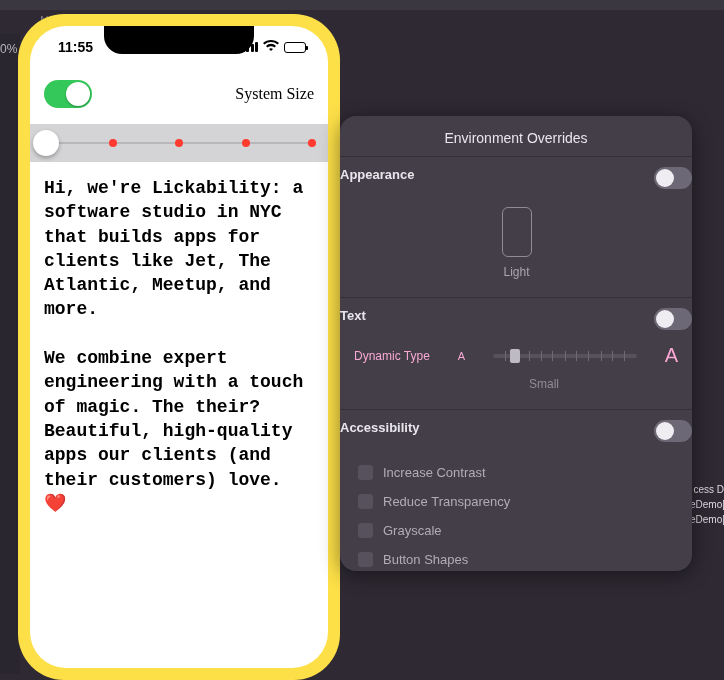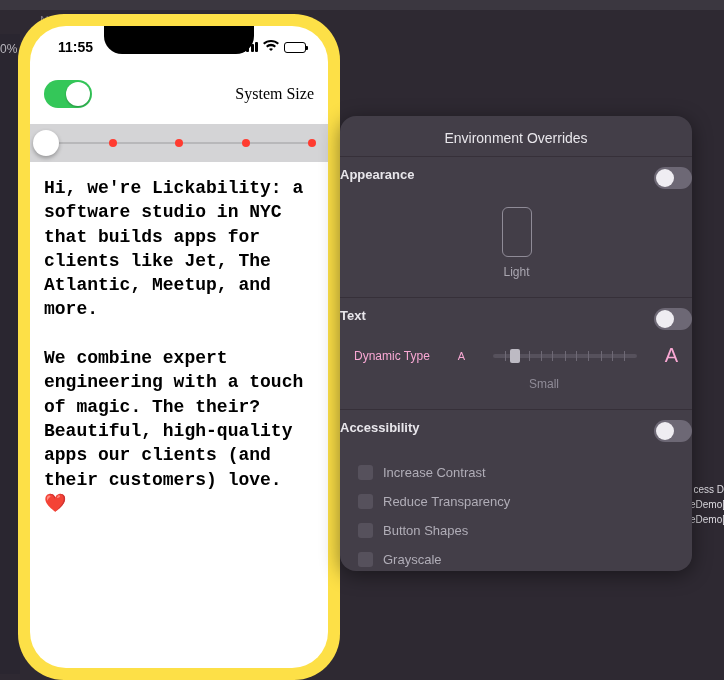--- a/index.html
+++ b/index.html
@@ -300,25 +300,25 @@
         <div class="a11y-row">
           <div class="checkbox"></div>
           <span>Increase Contrast</span>
         </div>
         <div class="a11y-row">
           <div class="checkbox"></div>
           <span>Reduce Transparency</span>
         </div>
         <div class="a11y-row">
           <div class="checkbox"></div>
+          <span>Grayscale</span>
+        </div>
+        <div class="a11y-row">
+          <div class="checkbox"></div>
           <span>Button Shapes</span>
-        </div>
-        <div class="a11y-row">
-          <div class="checkbox"></div>
-          <span>Grayscale</span>
         </div>
         <div class="a11y-row">
           <div class="checkbox"></div>
           <span>Smart Invert</span>
         </div>
       </div>
   </div>
 </div>
 
 </body></html>

